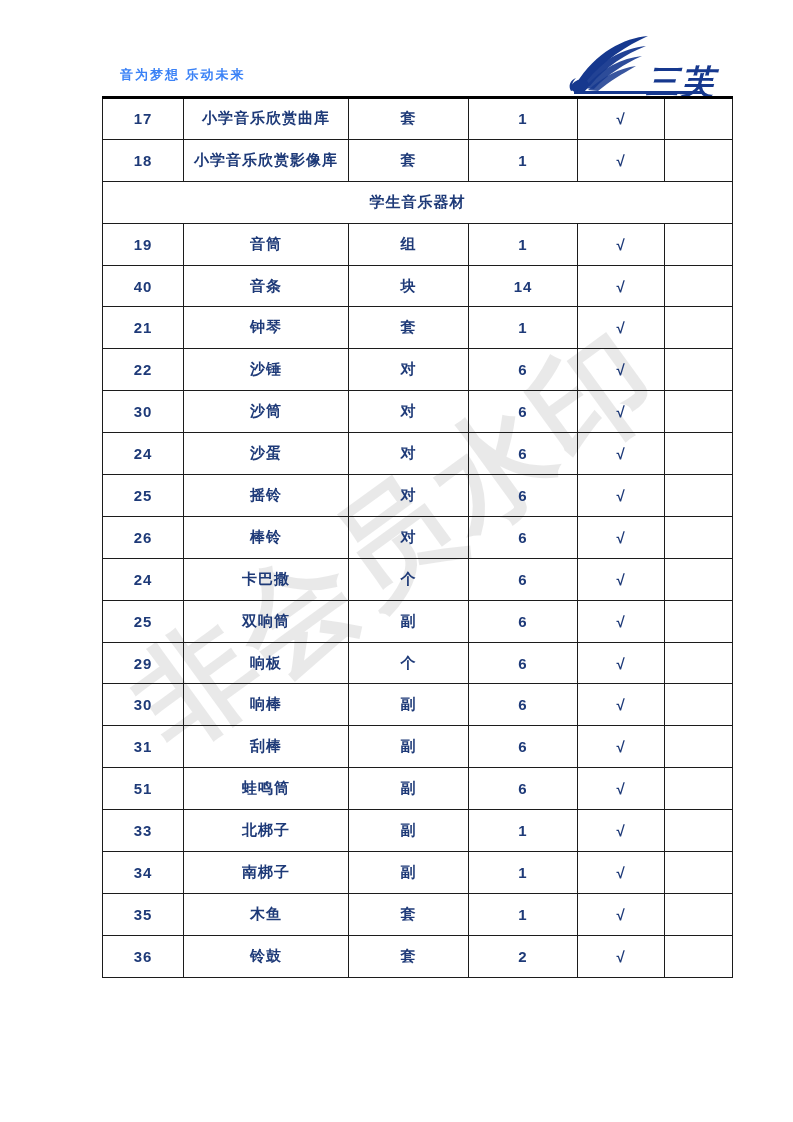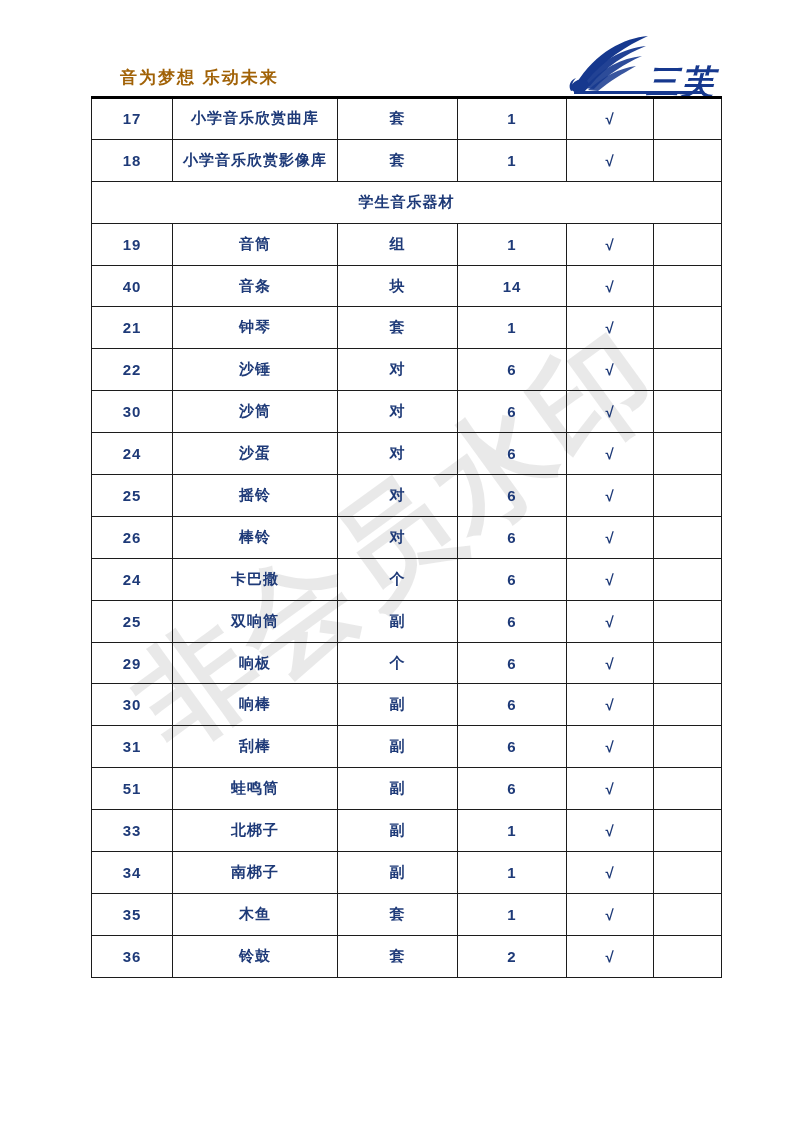--- a/index.html
+++ b/index.html
@@ -8,22 +8,22 @@
     width: 793px; height: 1122px;
     background: #ffffff;
     font-family: "Liberation Sans", "DejaVu Sans", sans-serif;
     position: relative;
     overflow: hidden;
   }
 
   
   .slogan {
     position: absolute; left: 120px; top: 66px;
-    font-size: 17px; font-weight: bold;
-    color: #a16207; letter-spacing: 2px;
+    font-size: 13px; font-weight: bold;
+    color: #3b82f6; letter-spacing: 2px;
     white-space: nowrap;
   }
   .logo-wrap {
     position: absolute; left: 566px; top: 34px;
     width: 150px; height: 62px;
   }
   .logo-swirl { position: absolute; left: 0; top: 0; }
   .logo-text {
     position: absolute; left: 80px; top: 26px;
     font-size: 33px; font-weight: bold; font-style: italic;
@@ -39,21 +39,21 @@
     position: absolute; left: 150px; top: 640px;
     transform: rotate(-36deg); transform-origin: 0 50%;
     font-size: 118px; font-weight: bold;
     color: rgba(0,0,0,0.085);
     letter-spacing: 4px; white-space: nowrap;
     z-index: 1; pointer-events: none;
   }
 
   
   table.equip {
-    position: absolute; left: 91px; top: 96px;
+    position: absolute; left: 102px; top: 96px;
     width: 630px;
     border-collapse: collapse; table-layout: fixed;
     z-index: 2;
     padding-left: 28px;
   }
   table.equip td {
     border: 1.5px solid #1c1c1c;
     text-align: center; vertical-align: middle;
     height: 41.9px;
     font-weight: bold;

